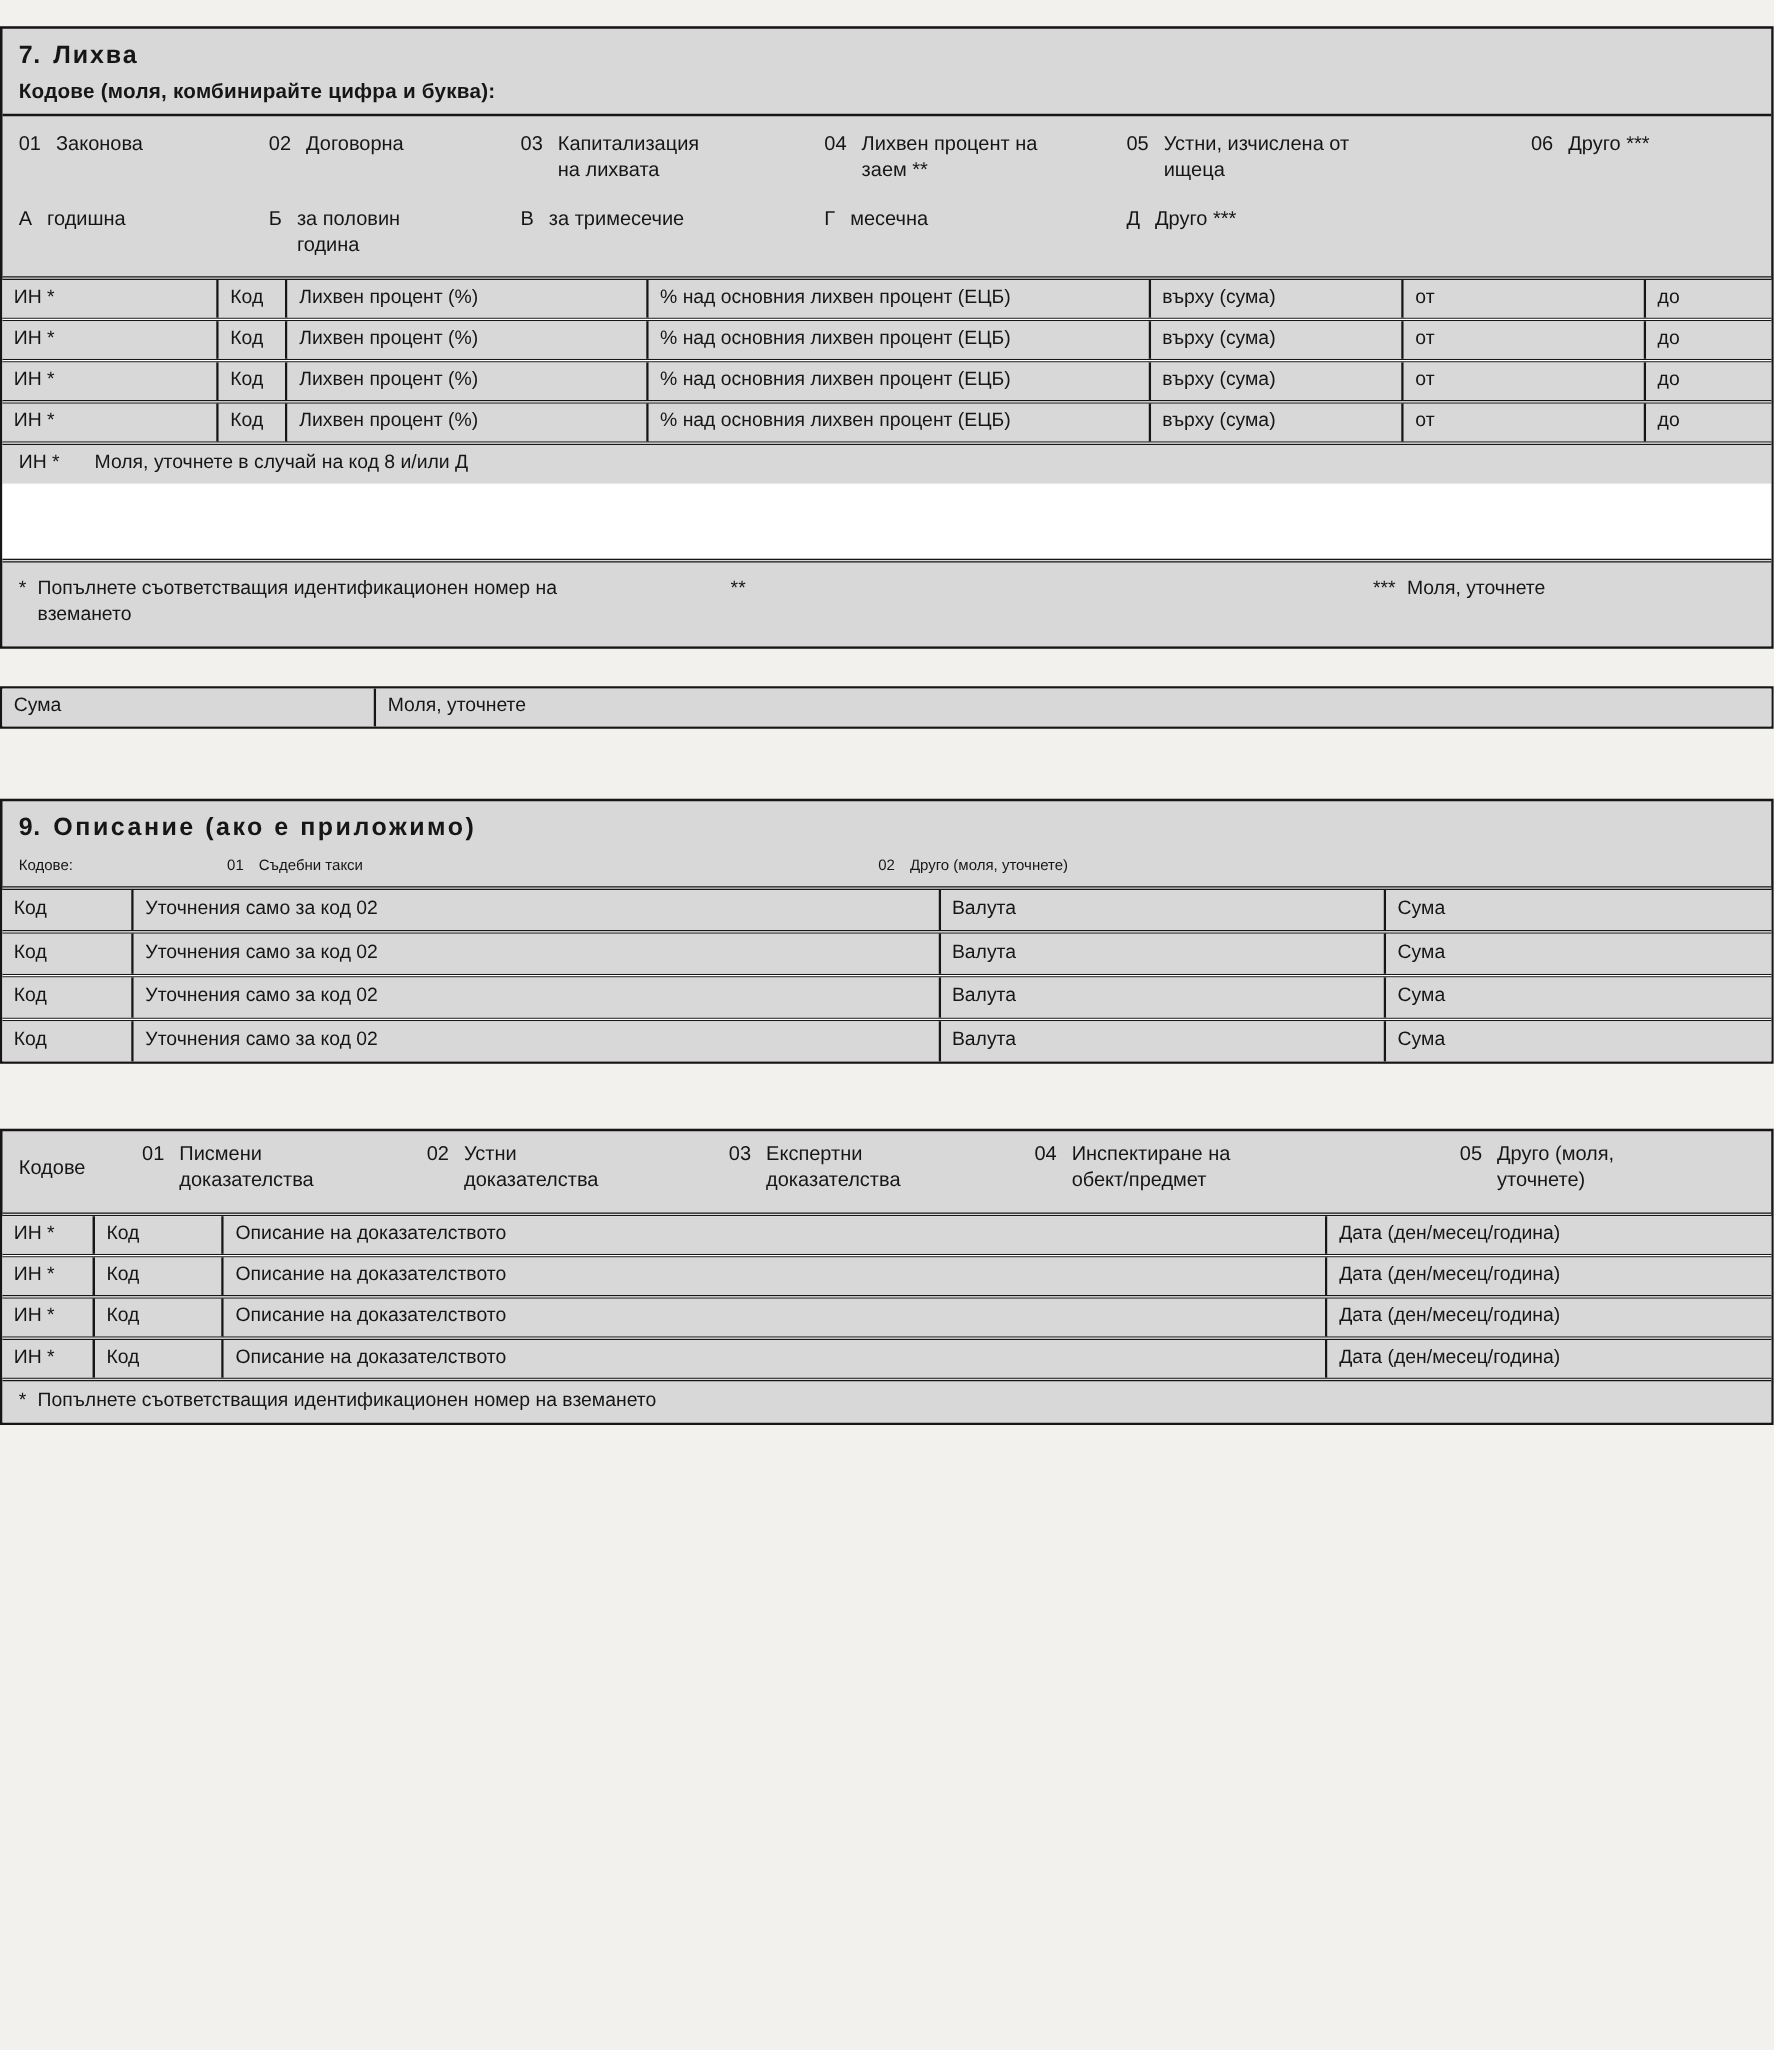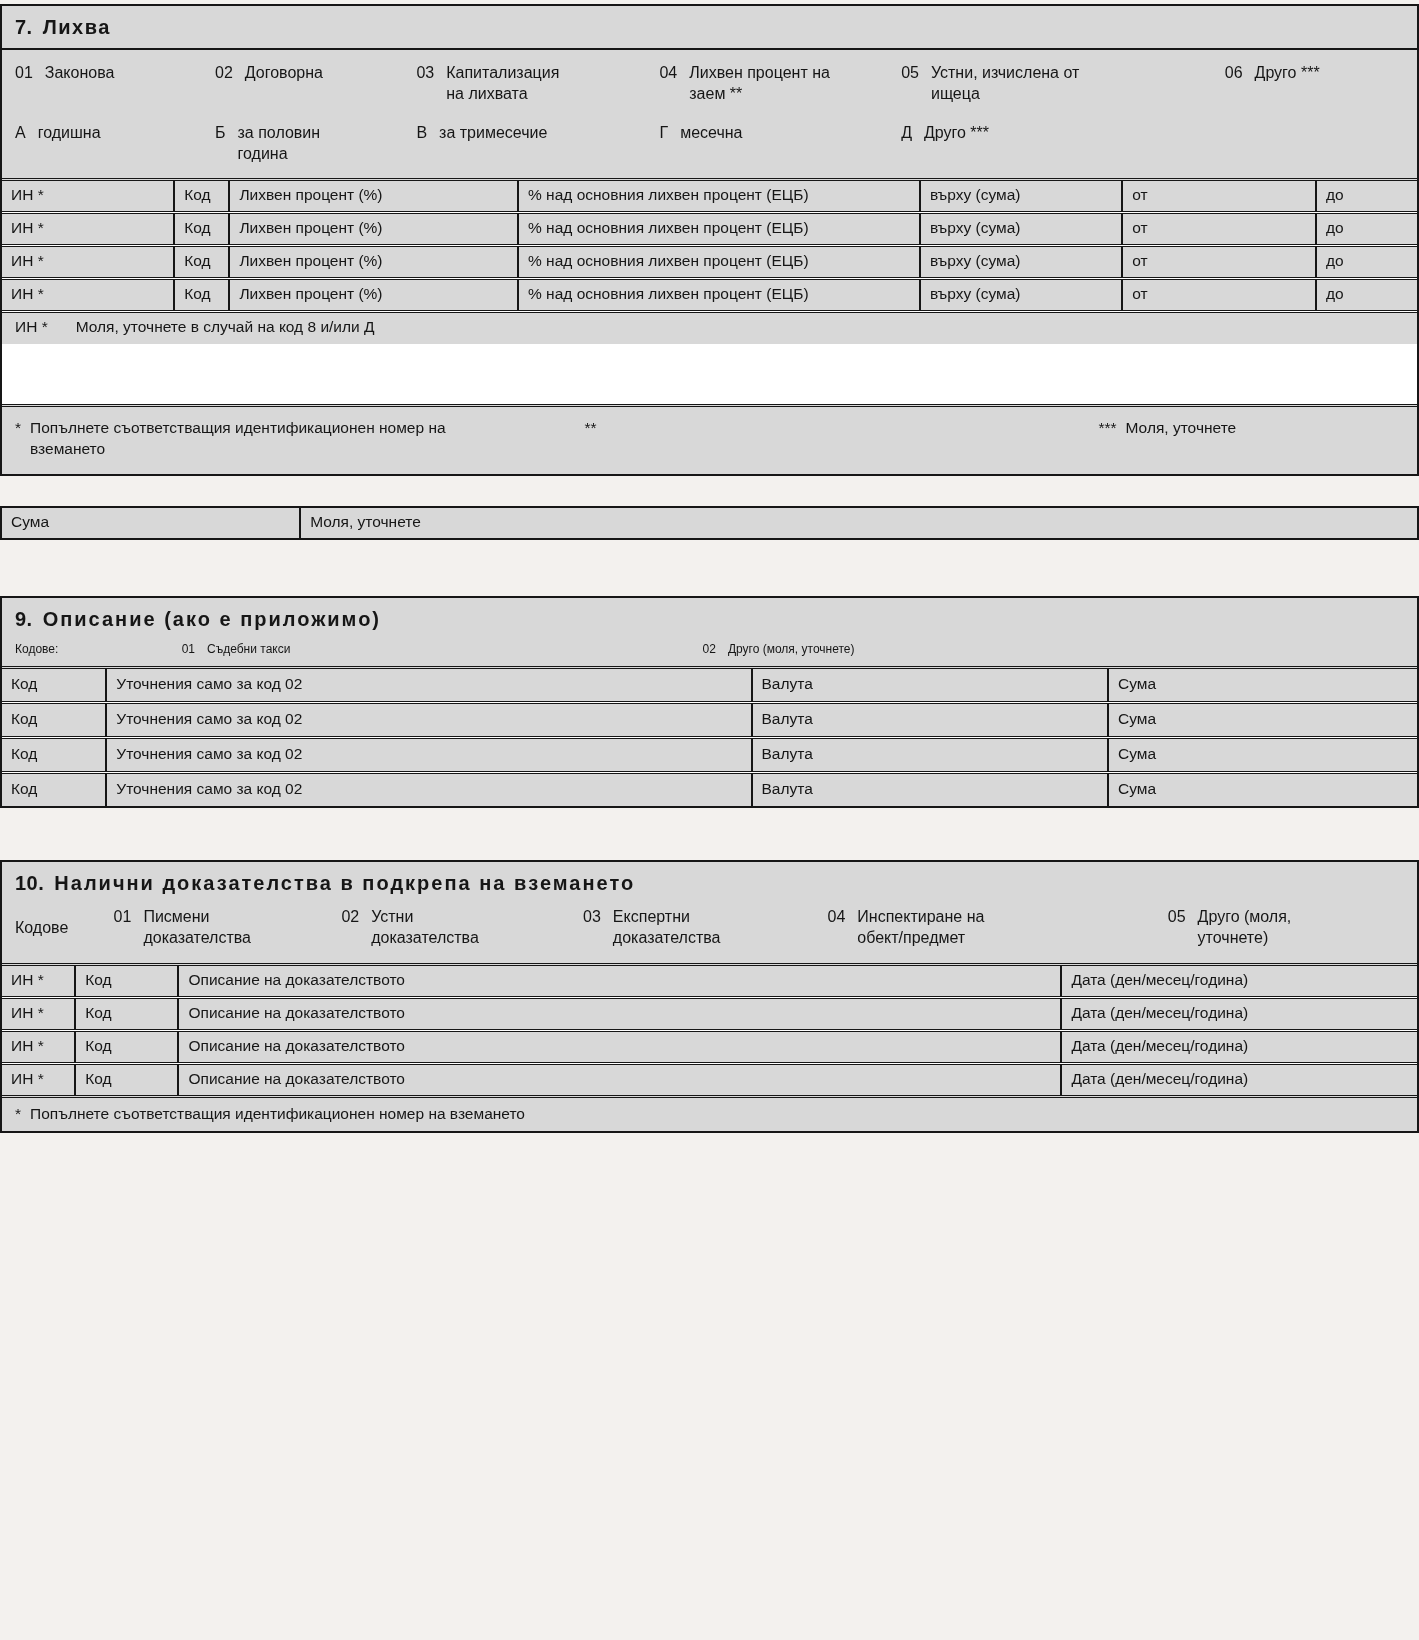--- a/index.html
+++ b/index.html
@@ -3,21 +3,21 @@
 <meta charset="utf-8">
 <style>
   * { box-sizing: border-box; }
   html,body { margin:0; padding:0; }
   body {
     background:#f3f1ee;
     font-family:"Liberation Sans", sans-serif;
     color:#161616;
     width:1419px;
   }
-  .page { width:1419px; padding:4px 0 24px 0; }
+  .page { width:1419px; padding:21px 0 24px 0; }
 
   .sec {
     border:2px solid #161616;
     background:#d8d8d8;
     width:100%;
   }
 
   
   .sec-title {
     font-weight:bold;
@@ -107,20 +107,21 @@
 </head>
 <body>
 
 <div class="page">
 
   <div class="sec sec7">
     <div class="sec7-head">
       <div class="sec-title">
         <span class="num">7.</span><span>Лихва</span>
       </div>
+      <div class="sec-sub">Кодове (моля, комбинирайте цифра и буква):</div>
     </div>
 
     <div class="codes-band">
       <div class="codes-row">
         <div class="ci c7a">
             <span class="n">01</span>
             <span>Законова</span>
           </div>
         <div class="ci c7b">
             <span class="n">02</span>
@@ -416,25 +417,20 @@
       <div class="tcol s9c4">
           <div class="th">Сума</div>
           <div class="ti"></div>
         </div>
     </div>
   </div>
 
   <div class="gap52"></div>
 
   <div class="sec sec10">
-    <div class="sec10-head">
-      <div class="sec-title">
-        <span class="num">10.</span><span>Налични доказателства в подкрепа на вземането</span>
-      </div>
-    </div>
     <div class="sec10-codes">
       <div class="s10-codes-label">Кодове</div>
       <div class="ci c10a">
           <span class="n">01</span>
           <span class="wrap130">Писмени доказателства</span>
         </div>
       <div class="ci c10b">
           <span class="n">02</span>
           <span class="wrap130">Устни доказателства</span>
         </div>

